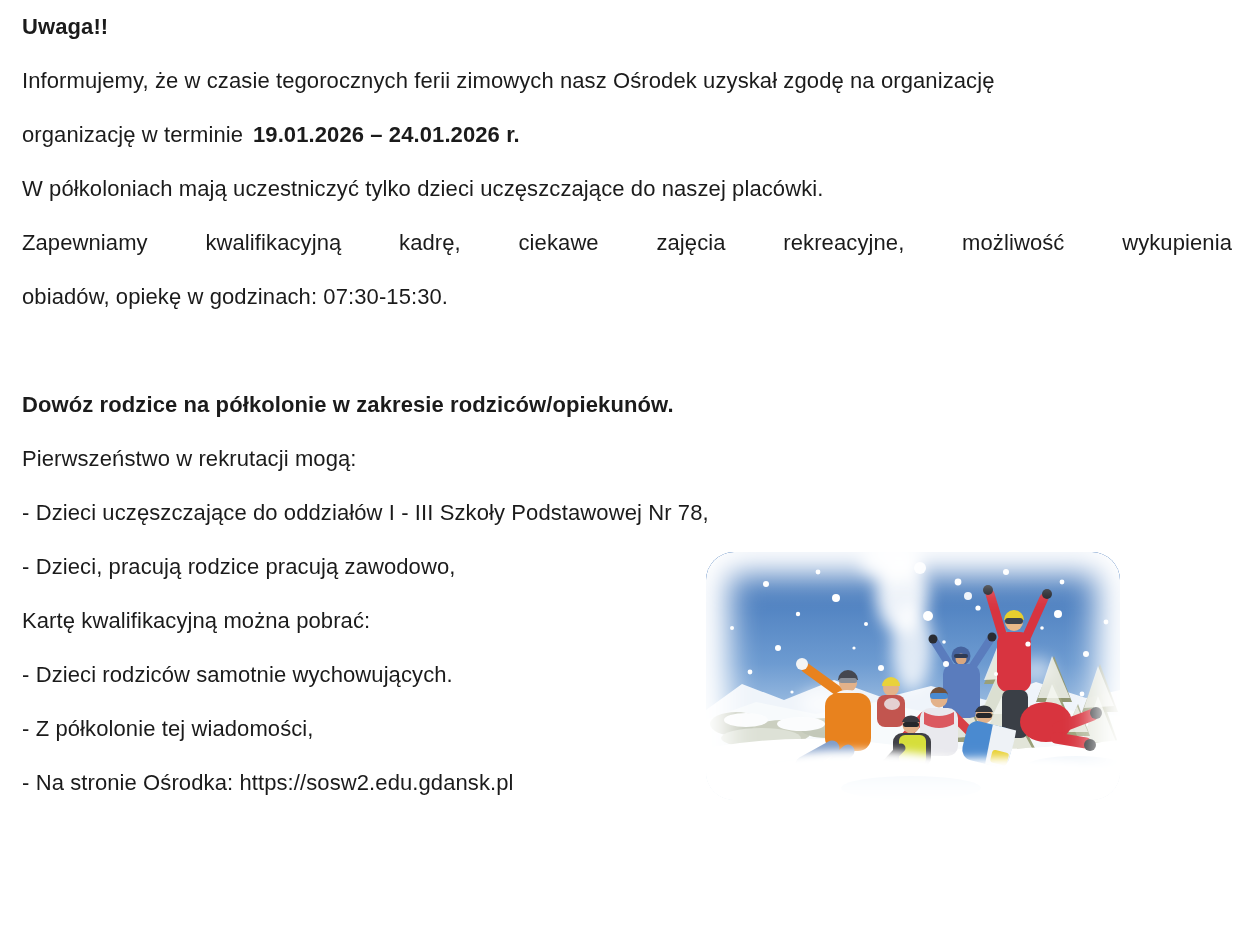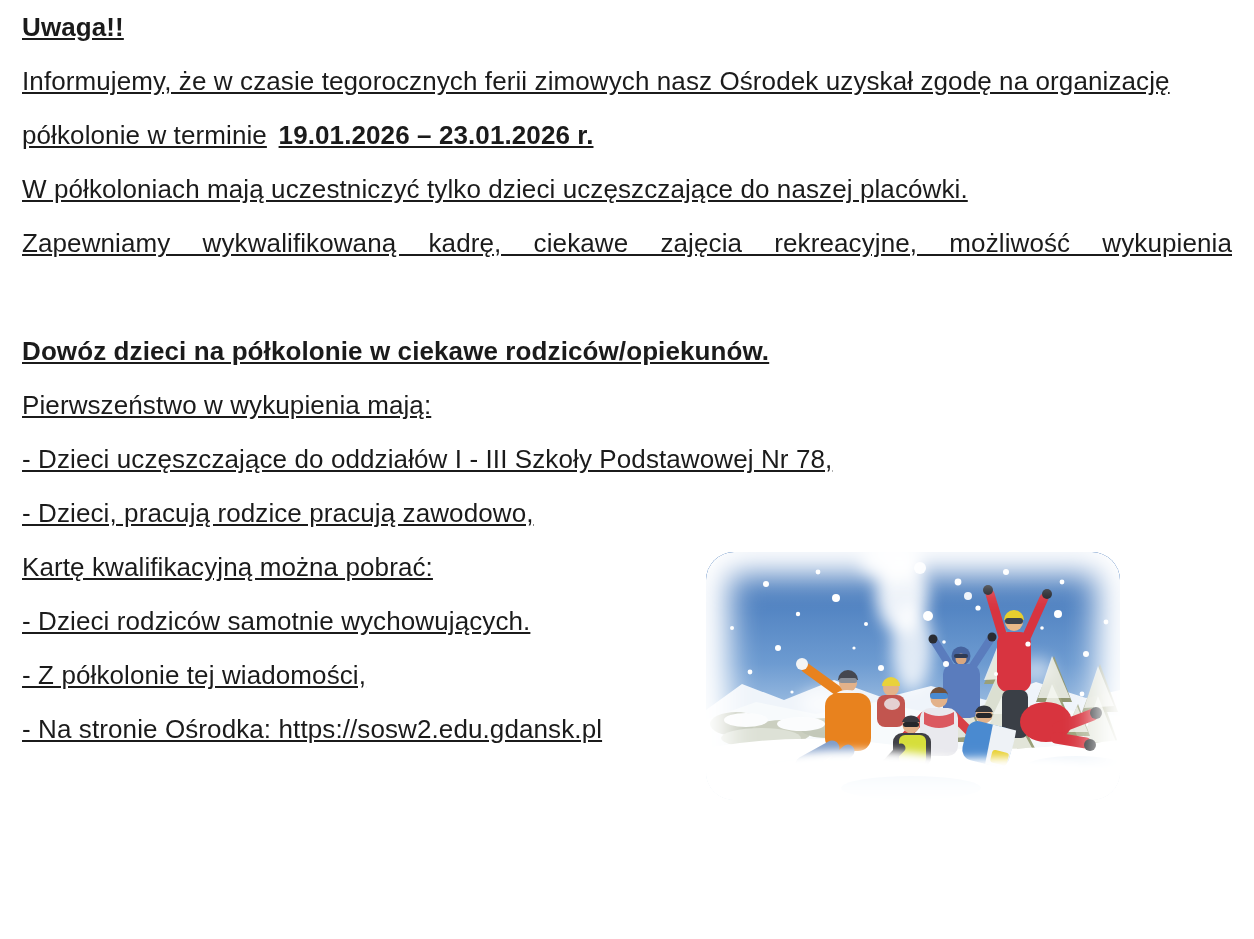--- a/index.html
+++ b/index.html
@@ -19,24 +19,23 @@
     position: absolute;
     left: 0;
     top: 0;
     width: 1254px;
     padding: 0 22px;
     box-sizing: border-box;
   }
   .line {
     height: 54px;
     line-height: 54px;
-    font-size: 26px;
+    font-size: 22px;
     white-space: nowrap;
     letter-spacing: 0.1px;
-    text-decoration: underline;
   }
   .line.bold { font-weight: 700; }
   .line .b { font-weight: 700; }
   .line .b.gap { margin-left: 0.45em; }
   .line.justify {
     white-space: normal;
     text-align: justify;
     text-align-last: justify;
   }
   .line.blank {  }
@@ -64,36 +63,39 @@
 <body>
 
 <div class="doc">
   <div class="line bold">
     <span>Uwaga!!</span>
   </div>
   <div class="line">
     <span>Informujemy, że w czasie tegorocznych ferii zimowych nasz Ośrodek uzyskał zgodę na organizację</span>
   </div>
   <div class="line">
-    <span>półkolonie w terminie</span><span class="b gap">19.01.2026 – 23.01.2026 r.</span>
+    <span>organizację w terminie</span><span class="b gap">19.01.2026 – 24.01.2026 r.</span>
   </div>
   <div class="line">
     <span>W półkoloniach mają uczestniczyć tylko dzieci uczęszczające do naszej placówki.</span>
   </div>
   <div class="line justify">
-    <span>Zapewniamy wykwalifikowaną kadrę, ciekawe zajęcia rekreacyjne, możliwość wykupienia</span>
+    <span>Zapewniamy kwalifikacyjną kadrę, ciekawe zajęcia rekreacyjne, możliwość wykupienia</span>
+  </div>
+  <div class="line">
+    <span>obiadów, opiekę w godzinach: 07:30-15:30.</span>
   </div>
   <div class="line blank">
     <span></span>
   </div>
   <div class="line bold">
-    <span>Dowóz dzieci na półkolonie w ciekawe rodziców/opiekunów.</span>
-  </div>
-  <div class="line">
-    <span>Pierwszeństwo w wykupienia mają:</span>
+    <span>Dowóz rodzice na półkolonie w zakresie rodziców/opiekunów.</span>
+  </div>
+  <div class="line">
+    <span>Pierwszeństwo w rekrutacji mogą:</span>
   </div>
   <div class="line">
     <span>- Dzieci uczęszczające do oddziałów I - III Szkoły Podstawowej Nr 78,</span>
   </div>
   <div class="line">
     <span>- Dzieci, pracują rodzice pracują zawodowo,</span>
   </div>
   <div class="line">
     <span>Kartę kwalifikacyjną można pobrać:</span>
   </div>

